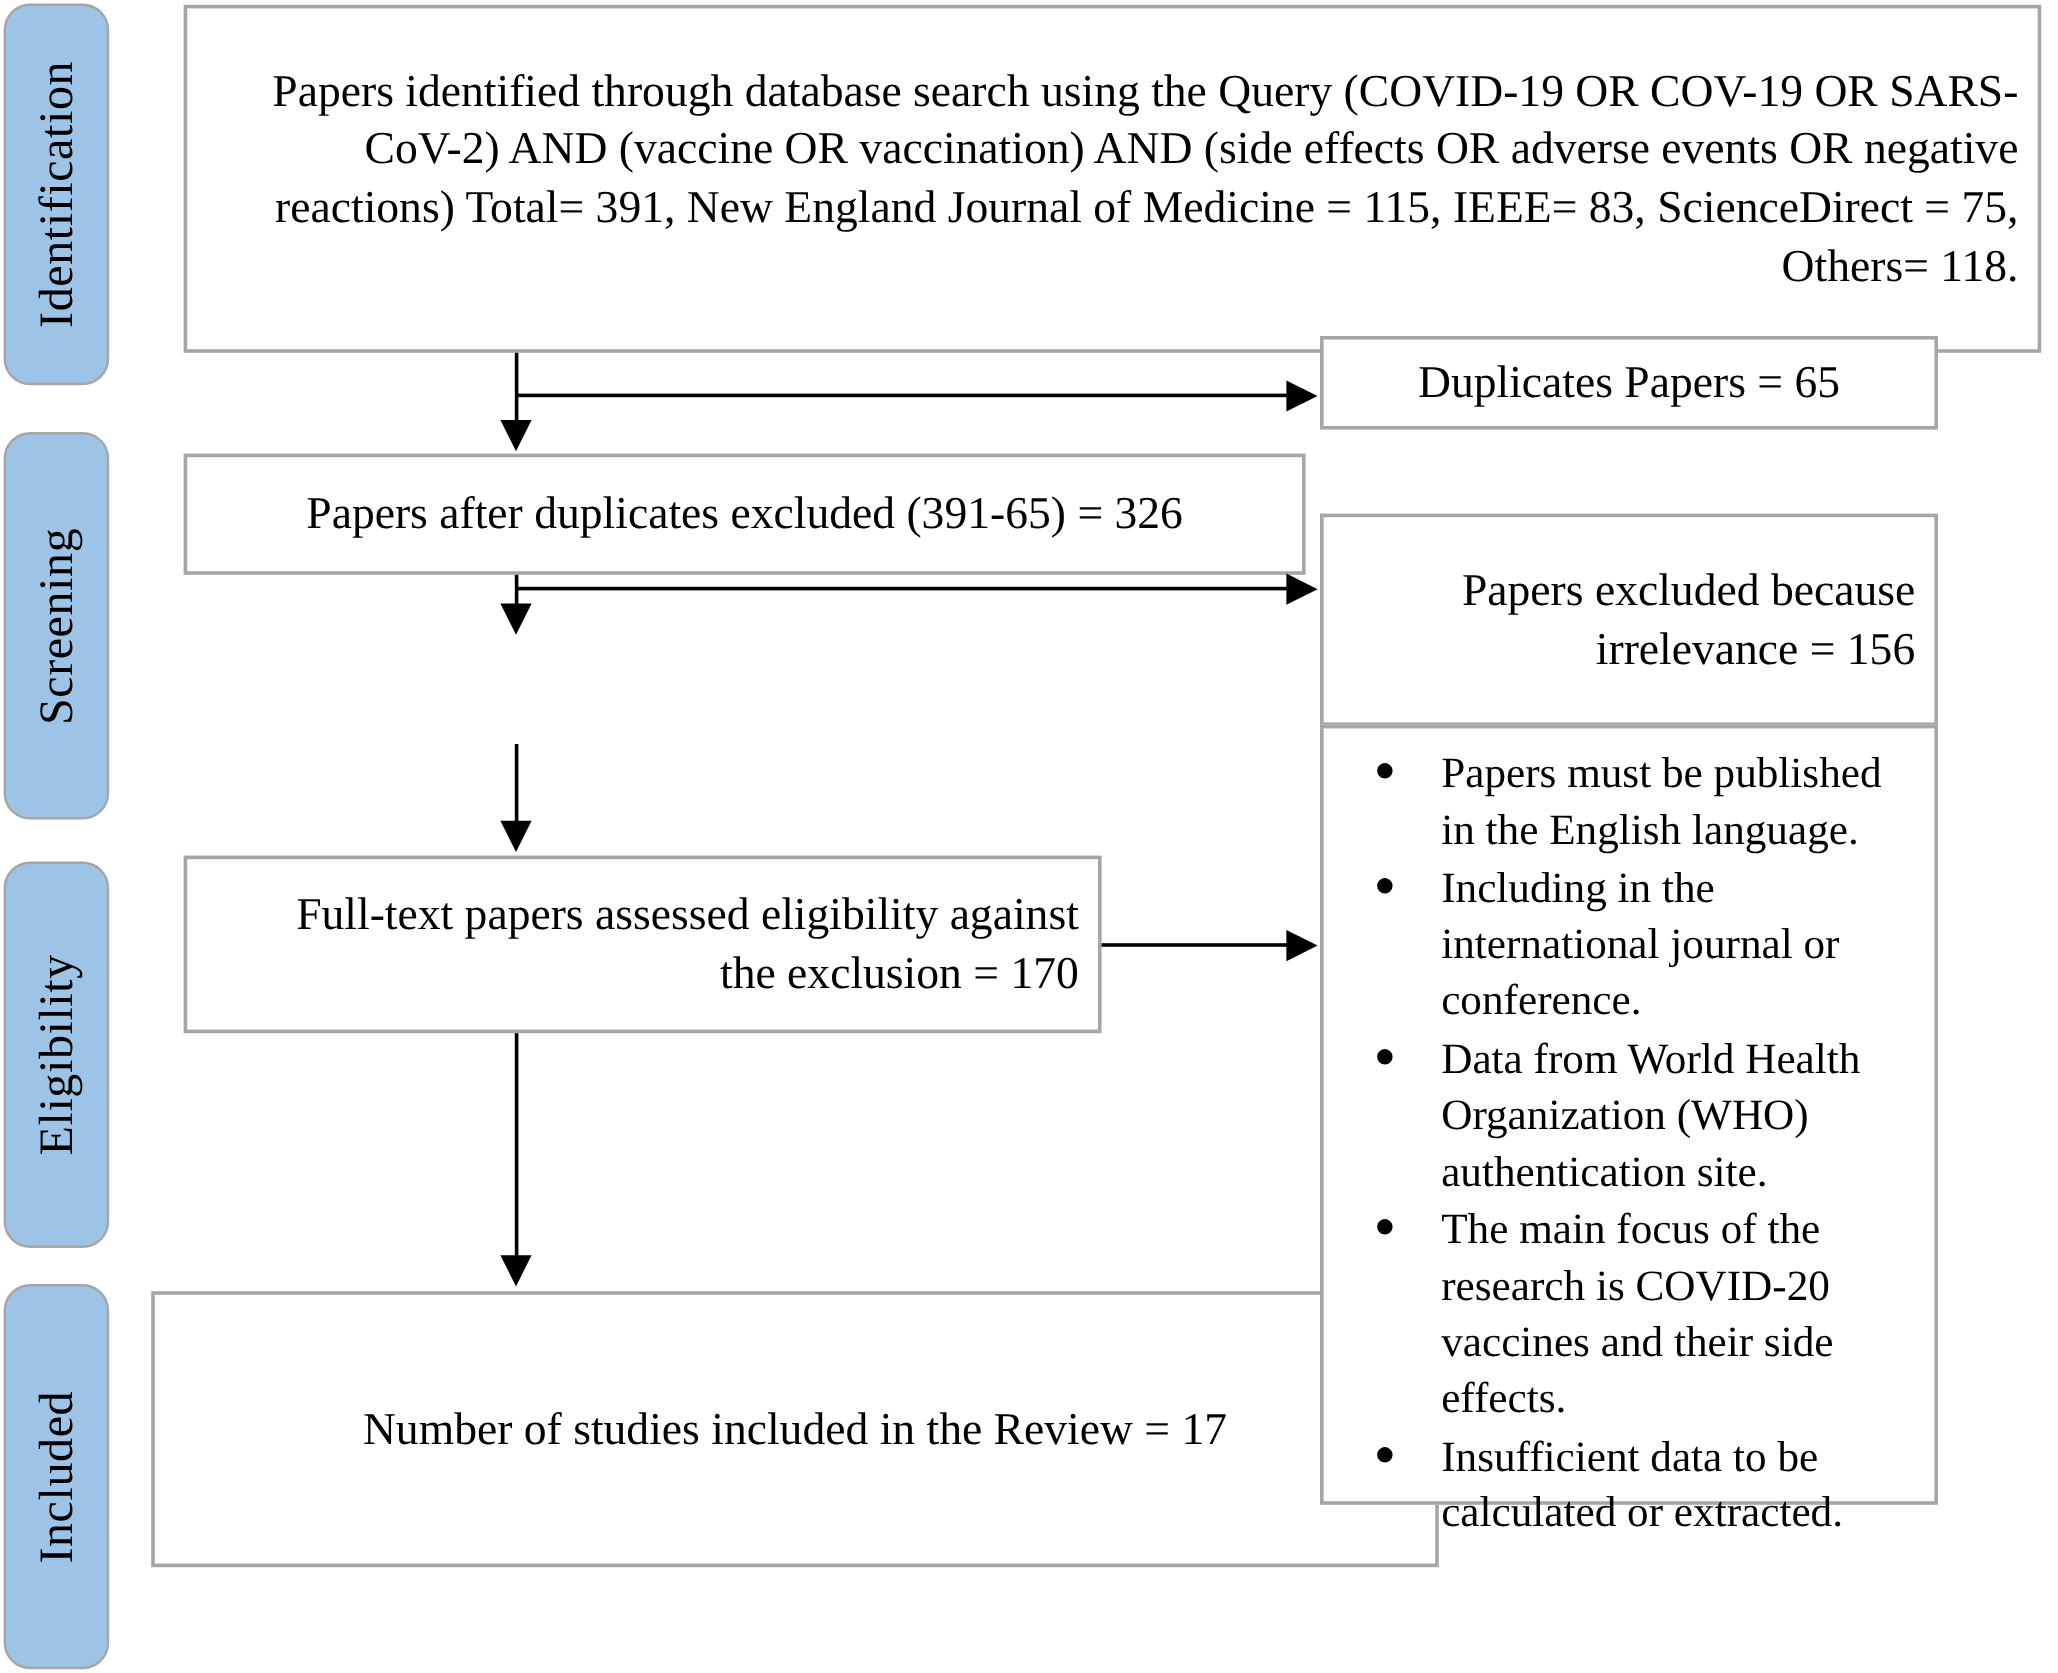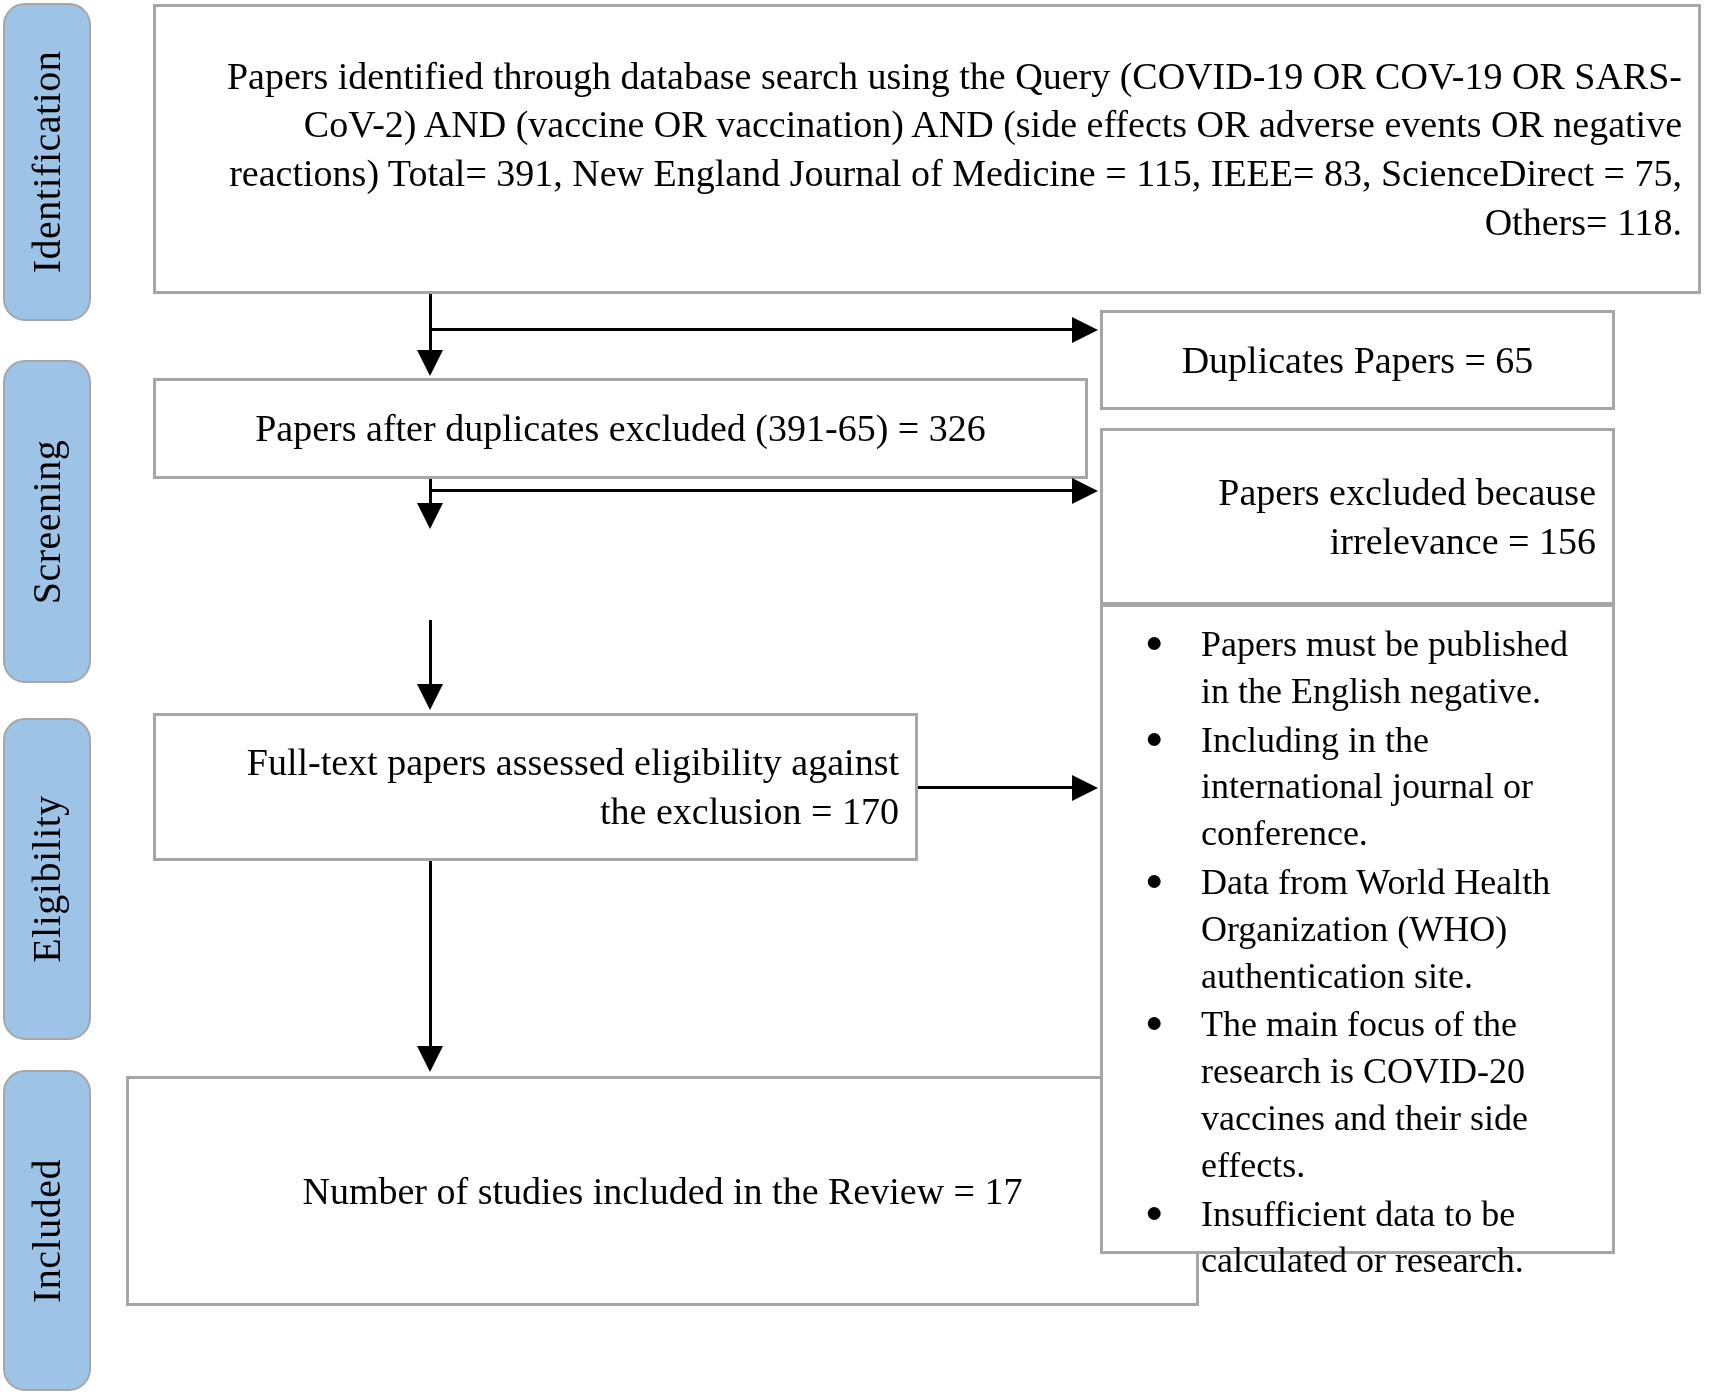--- a/index.html
+++ b/index.html
@@ -143,49 +143,49 @@
 
 
   <div class="box" style="left:153px; top:713px; width:765px; height:148px;">
     <div class="box-text tight">Full-text papers assessed eligibility against the exclusion = 170</div>
   </div>
 
   <div class="box" style="left:126px; top:1076px; width:1073px; height:230px;font-family:Liberation Serif, serif;">
     <div class="box-text">Number of studies included in the Review = 17</div>
   </div>
 
-  <div class="box" style="left:1100px; top:310px; width:515px; height:100px;">
+  <div class="box" style="left:1100px; top:280px; width:515px; height:78px;">
     <div class="box-text">Duplicates Papers = 65</div>
   </div>
 
   <div class="box" style="left:1100px; top:428px; width:515px; height:177px;">
     <div class="box-text">Papers excluded because irrelevance = 156</div>
   </div>
 
   <div class="criteria-box" style="left:1100px; top:604px; width:515px; height:650px;">
     <ul class="criteria-list">
       <li>
         <span class="bullet">●</span>
-        <span>Papers must be published in the English negative.</span>
+        <span>Papers must be published in the English language.</span>
       </li>
       <li>
         <span class="bullet">●</span>
         <span>Including in the international journal or conference.</span>
       </li>
       <li>
         <span class="bullet">●</span>
         <span>Data from World Health Organization (WHO) authentication site.</span>
       </li>
       <li>
         <span class="bullet">●</span>
         <span>The main focus of the research is COVID-20 vaccines and their side effects.</span>
       </li>
       <li>
         <span class="bullet">●</span>
-        <span>Insufficient data to be calculated or research.</span>
+        <span>Insufficient data to be calculated or extracted.</span>
       </li>
     </ul>
   </div>
 
   <div class="vline" style="left:429px; top:294px; width:3px; height:58px;"></div>
   <div class="arrow-down" style="left:417px; top:350px;"></div>
 
   <div class="hline" style="left:431px; top:328px; width:642px; height:3px;"></div>
   <div class="arrow-right" style="left:1072px; top:317px;"></div>
 

